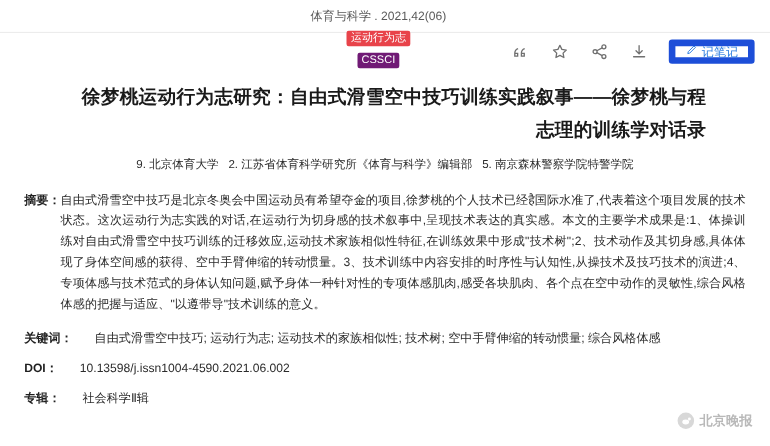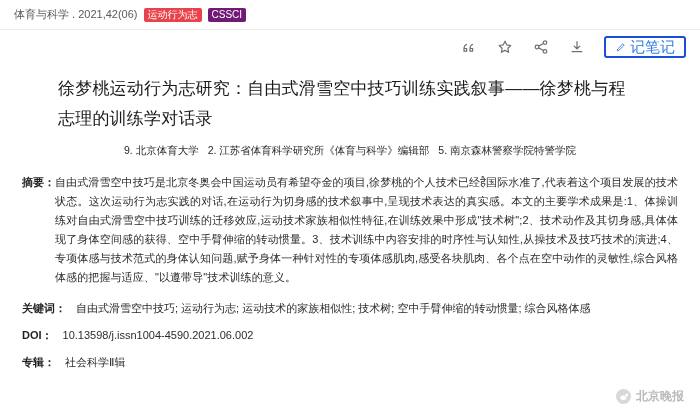--- a/index.html
+++ b/index.html
@@ -16,20 +16,21 @@
     overflow: hidden;
   }
 
   
   .topbar {
     display: flex;
     align-items: center;
     gap: 6px;
     padding: 7px 26px 0 14px;
     height: 22px;
+    flex-direction: column;
   }
   .topbar .journal {
     font-size: 11px;
     color: #5a5a5a;
     letter-spacing: 0;
   }
   .badge {
     display: inline-flex;
     align-items: center;
     justify-content: center;
@@ -68,36 +69,36 @@
     color: #707070;
     cursor: pointer;
   }
   .act-ico svg { display: block; }
   .note-btn {
     display: inline-flex;
     align-items: center;
     gap: 4px;
     height: 22px;
     padding: 0 9px;
-    border: 2px solid #1d4ed8;
+    border: 6px solid #1d4ed8;
     border-radius: 3px;
     color: #2f7fe0;
-    font-size: 15px;
+    font-size: 11px;
     cursor: pointer;
     background: #fff;
   }
 
   
   .title {
     margin: 10px 58px 0 58px;
     font-size: 17px;
     line-height: 30px;
     color: #1a1a1a;
-    text-align: left;
-    font-weight: 400;
+    text-align: right;
+    font-weight: 700;
     letter-spacing: 0.2px;
   }
 
   
   .authors {
     margin-top: 14px;
     text-align: center;
     font-size: 11.5px;
     color: #2a2a2a;
   }
@@ -138,31 +139,31 @@
   }
   .abstract { margin-top: 15px; }
   .abstract .val { letter-spacing: 0.1px; }
 
   .meta-line {
     margin: 9px 22px 0 22px;
     font-size: 11px;
     color: #2b2b2b;
     line-height: 18px;
     display: flex;
-    gap: 10px;
+    gap: 20px;
   }
   .meta-line .lbl { font-weight: 700; color: #1f1f1f; white-space: nowrap; }
 
   .kw { margin-top: 12px; }
 
   
   .watermark {
     position: absolute;
     right: 16px;
-    bottom: 0;
+    bottom: 14px;
     display: flex;
     align-items: center;
     gap: 5px;
     color: #b9b9b9;
     font-size: 12px;
     font-weight: 700;
   }
   .wm-eye {
     width: 15px; height: 15px;
     border-radius: 50%;

